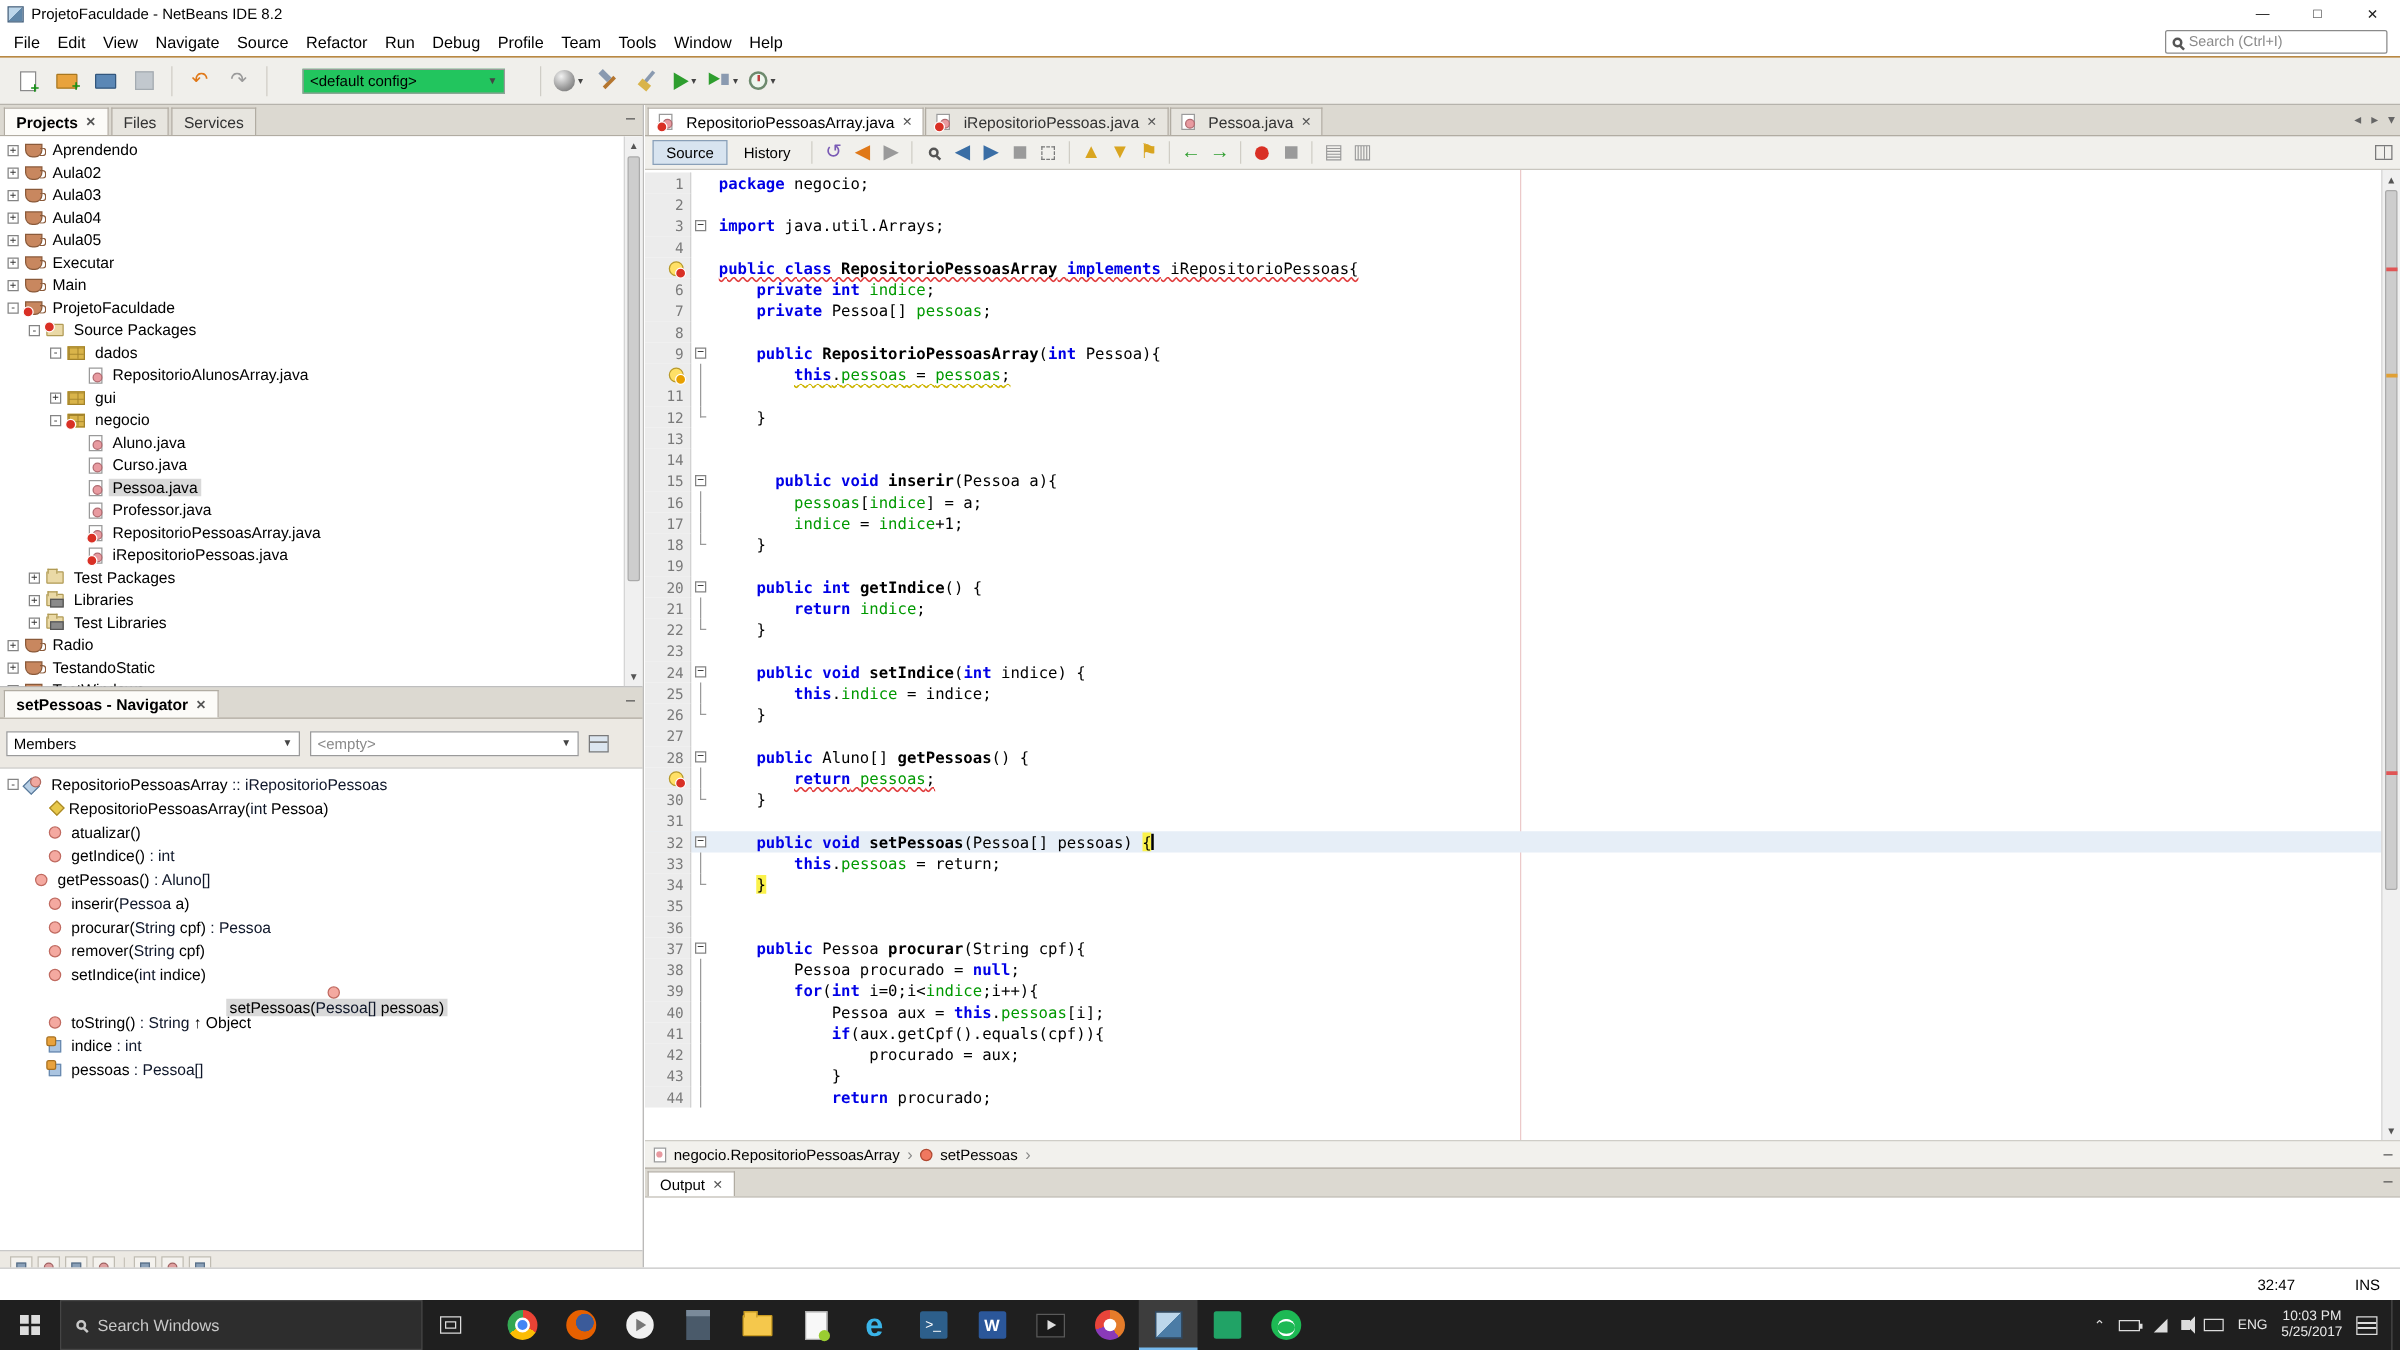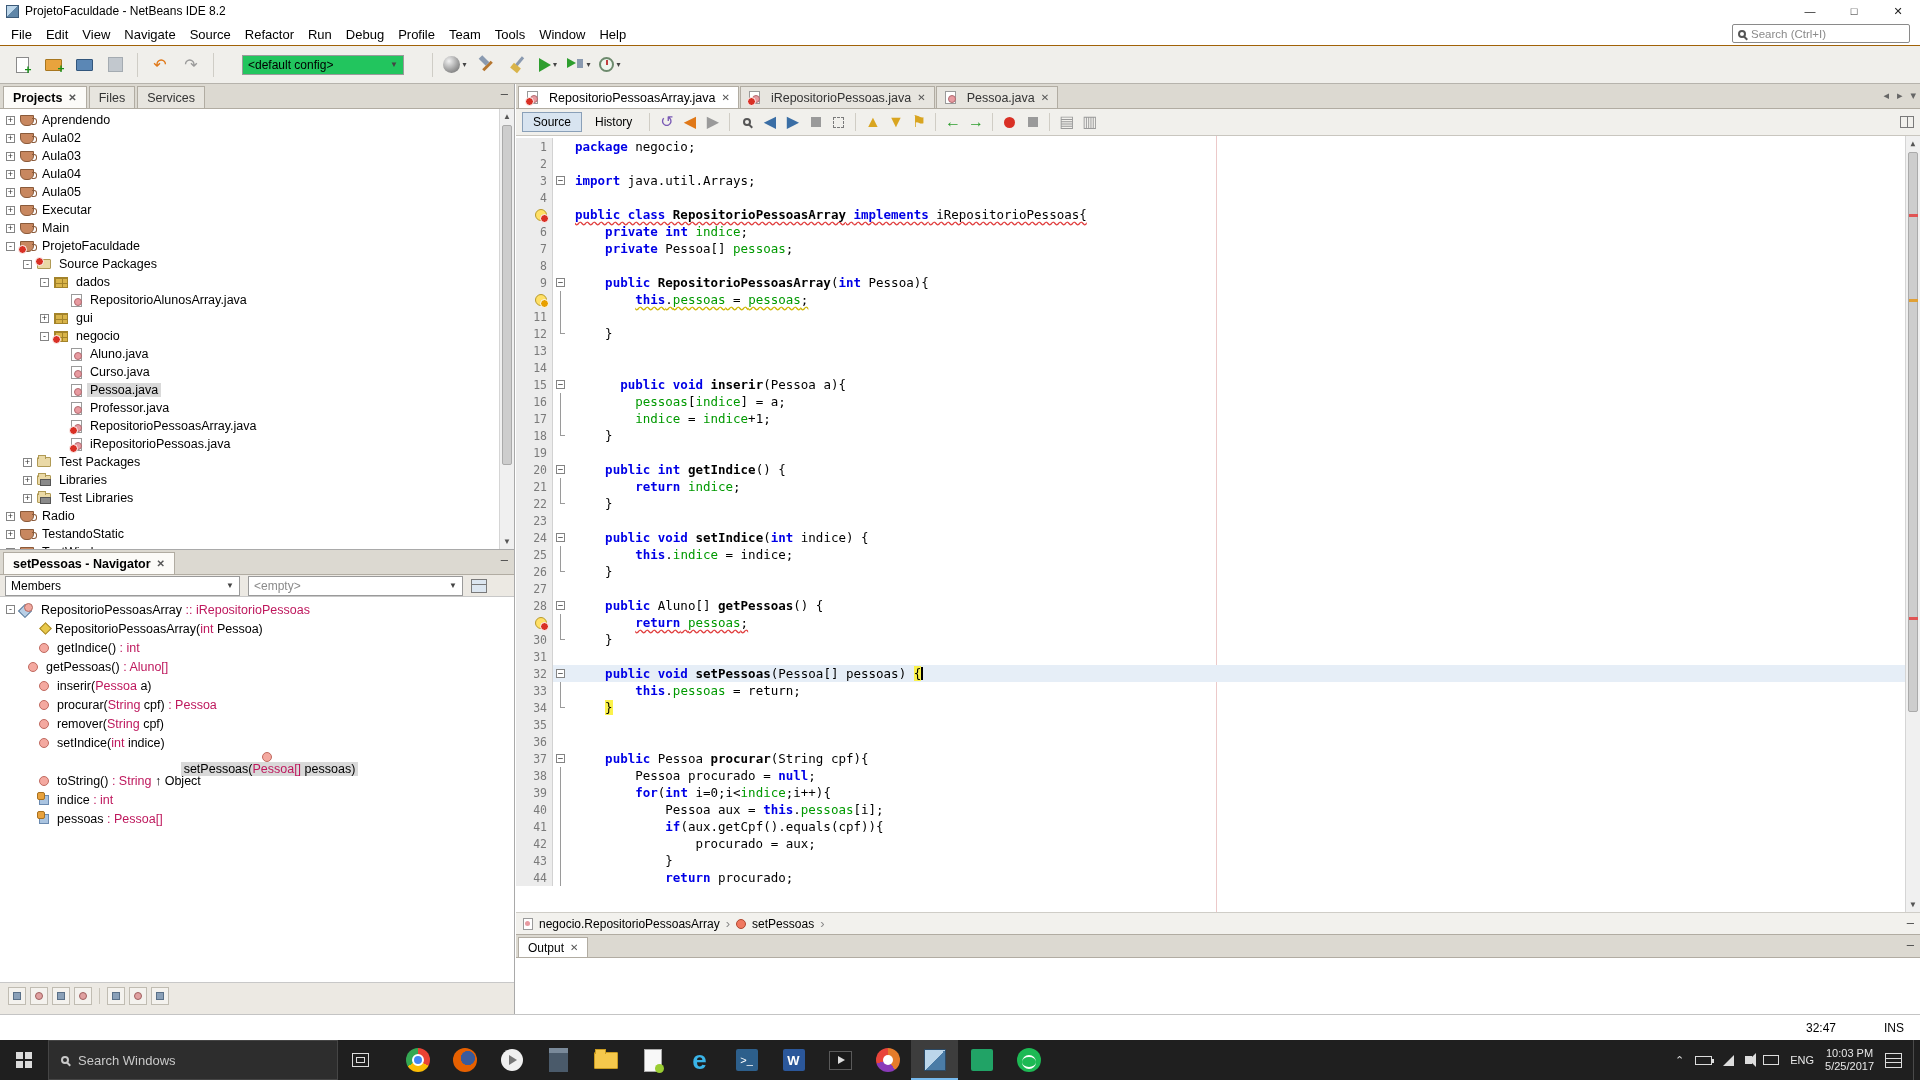--- a/index.html
+++ b/index.html
@@ -64,30 +64,30 @@
   .i-folder::before{content:'';position:absolute;left:0;top:-3px;width:6px;height:3px;background:#ead9a6;border:1px solid #b09a55;border-bottom:none}
   .i-lib::after{content:'';position:absolute;left:2px;top:3px;width:9px;height:5px;background:#8a8a8a;border:1px solid #555}
   .i-pkg{width:14px;height:11px;background:#d9b44a;border:1px solid #a3832a;background-image:linear-gradient(#a3832a 1px,transparent 1px),linear-gradient(90deg,#a3832a 1px,transparent 1px);background-size:7px 5px}
   .i-java{width:11px;height:13px;background:#fff;border:1px solid #9a9a9a}
   .i-java::after{content:'';position:absolute;left:2px;top:3px;width:6px;height:6px;border-radius:50%;background:#e89aa0;border:1px solid #b06a70}
   .errb::before{content:'';position:absolute;left:-3px;bottom:-3px;width:7px;height:7px;border-radius:50%;background:#d93025;border:1px solid #fff;z-index:2}
   .scrollv{position:absolute;right:0;top:0;bottom:0;width:15px;background:#f0f0f0;border-left:1px solid #d5d5d5}
   .sarr{height:15px;display:flex;align-items:center;justify-content:center;font-size:8px;color:#555}
   .sarr.b{position:absolute;bottom:0;left:0;right:0}
   .sthumb{position:absolute;left:2px;right:2px;background:#cdcdcd;border:1px solid #aaa;border-radius:2px}
-  #navfilter{height:22px;display:flex;gap:8px;padding:3px 5px;background:#ece9e3;border-bottom:1px solid #c8c8c8;align-items:center}
+  #navfilter{height:40px;display:flex;gap:8px;padding:3px 5px;background:#ece9e3;border-bottom:1px solid #c8c8c8;align-items:center}
   .combo{height:20px;border:1px solid #9a9a9a;background:#fff;display:flex;align-items:center;justify-content:space-between;font-size:12px;padding:0 5px}
   #combo-members{width:235px}
   #combo-empty{width:215px;color:#8a8a8a}
   .minigrid{width:16px;height:14px;border:1px solid #7a7a7a;background:linear-gradient(#7a7a7a 1px,transparent 1px) 0 4px/100% 100% no-repeat,#dce6f0}
   #navtree{height:385px;background:#fff;padding-top:3px;overflow:hidden}
   .nrow{height:19px;display:flex;align-items:center;font-size:12.5px;white-space:nowrap}
   .nrow .lbl{padding:0 3px}
   .nrow.sel .lbl{background:#d9d9d9}
-  .dim{color:#be185d}
+  .dim{color:#0f172a}
   .i-class{width:13px;height:13px;position:relative}
   .i-class::before{content:'';position:absolute;left:0;bottom:0;width:8px;height:8px;background:#b8cfe6;border:1px solid #5a7a9a;transform:rotate(45deg)}
   .i-class::after{content:'';position:absolute;right:0;top:0;width:7px;height:7px;border-radius:50%;background:#f0a8a0;border:1px solid #b06a60}
   .i-ctor{width:9px;height:9px;background:#e8c84a;border:1px solid #a8882a;transform:rotate(45deg);margin:2px}
   .i-meth{width:10px;height:10px;border-radius:50%;background:#f4a9a0;border:1px solid #c06a60}
   .i-field{width:10px;height:10px;background:#aac4e0;border:1px solid #6a8ab0;position:relative}
   .i-field::before{content:'';position:absolute;left:-3px;top:-4px;width:6px;height:6px;background:#e8a23d;border:1px solid #a8701f;border-radius:2px}
   #navtools{height:27px;background:#ece9e3;border-top:1px solid #c8c8c8;display:flex;align-items:center;gap:4px;padding:0 8px}
   .ntool{width:18px;height:18px;border:1px solid #c0bcb2;background:#f4f2ee;display:flex;align-items:center;justify-content:center}
   .ntool i{display:block;width:8px;height:8px;background:#8aa0b8;border:1px solid #5a7088}
@@ -437,20 +437,25 @@
         <span class="lbl"><span>RepositorioPessoasArray </span><span class="dim">:: iRepositorioPessoas</span></span>
       </div>
       <div class="nrow" style="padding-left: 25px;">
         <span class="tglspace"></span>
         <span class="nico i-ctor"></span>
         <span class="lbl"><span>RepositorioPessoasArray(</span><span class="dim">int </span><span>Pessoa)</span></span>
       </div>
       <div class="nrow" style="padding-left: 25px;">
         <span class="tglspace"></span>
         <span class="nico i-meth"></span>
+        <span class="lbl"><span>atualizar()</span></span>
+      </div>
+      <div class="nrow" style="padding-left: 25px;">
+        <span class="tglspace"></span>
+        <span class="nico i-meth"></span>
         <span class="lbl"><span>getIndice() </span><span class="dim">: int</span></span>
       </div>
       <div class="nrow" style="padding-left: 14px;">
         <span class="tglspace"></span>
         <span class="nico i-meth"></span>
         <span class="lbl"><span>getPessoas() </span><span class="dim">: Aluno[]</span></span>
       </div>
       <div class="nrow" style="padding-left: 25px;">
         <span class="tglspace"></span>
         <span class="nico i-meth"></span>

